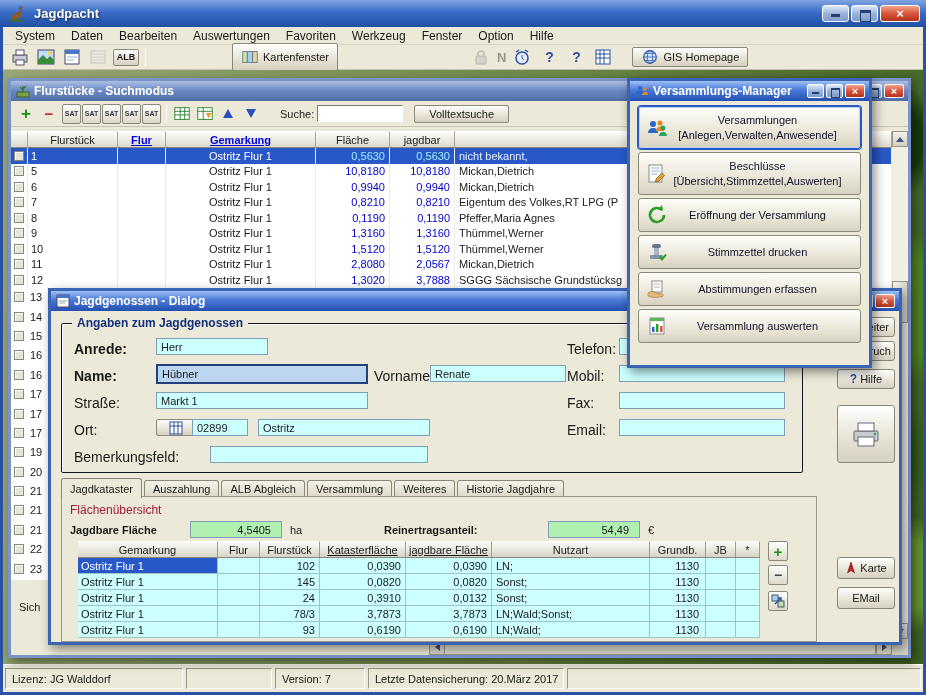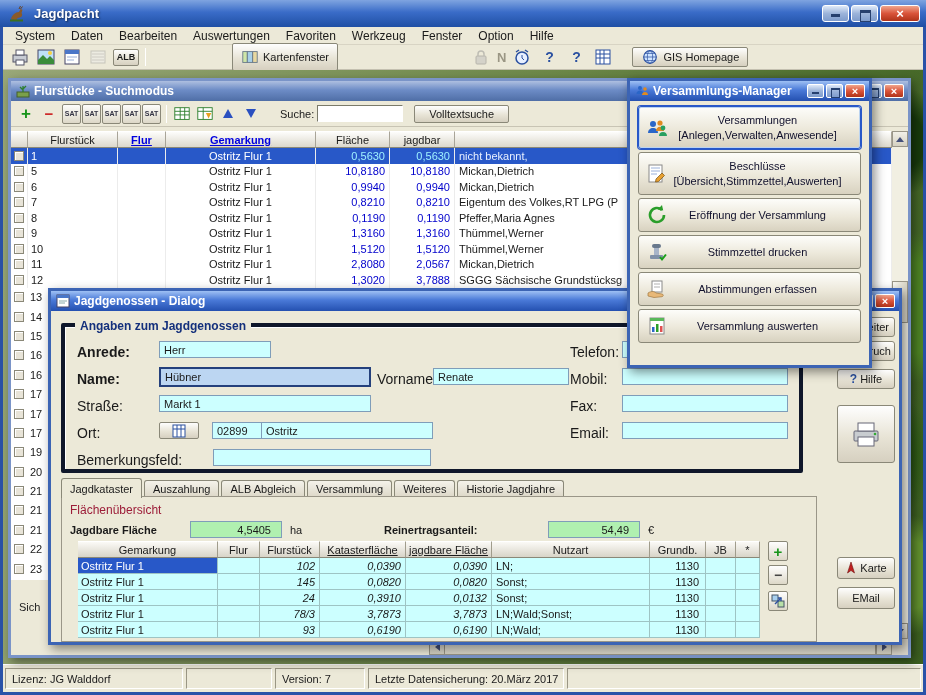--- a/index.html
+++ b/index.html
@@ -112,35 +112,35 @@
   #vscroll { position:absolute; left:881px; top:30px; width:16px; height:508px; }
   #vscroll .sbtn { width:16px; height:16px; position:absolute; left:0; }
   #vup { top:0; } #vdown { bottom:0; }
   #vthumb { position:absolute; left:0; top:150px; width:16px; height:42px; background:linear-gradient(90deg,#fbfaf4,#d8d4c4); border:1px solid #9a9688; }
   #scorner { position:absolute; left:881px; top:538px; width:16px; height:16px; background:#d8d4c8; }
 
   
   #win-dlg { left:48px; top:288px; width:854px; height:357px; z-index:2; }
   #dbody { height:331px; }
 
-  #gb { position:absolute; left:10px; top:12px; width:742px; height:150px; border:4px solid #0f172a; border-radius:2px; box-shadow:inset 1px 1px 0 #fff; }
+  #gb { position:absolute; left:10px; top:12px; width:742px; height:150px; border:1px solid #0f172a; border-radius:2px; box-shadow:inset 1px 1px 0 #fff; }
   #gb-title { position:absolute; top:-8px; left:10px; background:#ece9d8; padding:0 5px; color:#14307c; font-weight:bold; font-size:12px; }
   .dlabel { position:absolute; font-size:14px; white-space:nowrap; }
   .b { font-weight:bold; }
   .dfield { position:absolute; height:17px; background:#ccffff; border:1px solid #7f9db9; font-size:11px; padding:0 4px; display:flex; align-items:center; white-space:nowrap; overflow:hidden; }
   #l-anrede { left:12px; top:17px; }  #f-anrede { left:94px; top:14px; width:112px; }
   #l-telefon { left:505px; top:17px; } #f-telefon { left:557px; top:14px; width:166px; }
   #l-name { left:12px; top:44px; }    #f-name { left:94px; top:40px; width:212px; height:20px; background:#bcd6f2; border:2px solid #24407c; }
   #l-vorname { left:312px; top:44px; } #f-vorname { left:368px; top:41px; width:136px; }
   #l-mobil { left:505px; top:44px; }  #f-mobil { left:557px; top:41px; width:166px; }
   #l-strasse { left:12px; top:71px; } #f-strasse { left:94px; top:68px; width:212px; }
   #l-fax { left:505px; top:71px; }    #f-fax { left:557px; top:68px; width:166px; }
   #l-ort { left:12px; top:98px; }
   #btn-ort { position:absolute; left:94px; top:95px; width:40px; height:17px; }
-  #f-plz { left:147px; top:95px; width:56px; } #f-ort { left:196px; top:95px; width:172px; }
+  #f-plz { left:130px; top:95px; width:56px; } #f-ort { left:196px; top:95px; width:172px; }
   #l-email { left:505px; top:98px; }  #f-email { left:557px; top:95px; width:166px; }
   #l-bem { left:12px; top:125px; }    #f-bem { left:148px; top:122px; width:218px; }
 
   #tabs { position:absolute; left:10px; top:166px; height:20px; display:flex; gap:2px; align-items:flex-end; }
   .tab { height:17px; padding:0 8px; background:linear-gradient(#f4f2ea,#ddd8c8); border:1px solid #8a8878; border-bottom:none; border-radius:3px 3px 0 0; font-size:11px; display:flex; align-items:center; position:relative; z-index:1; }
   .tab.selected { height:20px; background:#ece9d8; z-index:3; margin-bottom:-1px; }
 
   #tpanel { position:absolute; left:10px; top:185px; width:756px; height:146px; border:1px solid #9a9688; background:#ece9d8; z-index:2; }
   #fl-heading { position:absolute; left:8px; top:6px; color:#9c1c38; font-weight:normal; font-size:12px; }
   #l-jagdfl { position:absolute; left:8px; top:27px; font-weight:bold; font-size:11px; }
@@ -151,21 +151,21 @@
   #g-rein { left:486px; top:24px; width:92px; }
   #u-eur { position:absolute; left:586px; top:27px; }
 
   #dtable { position:absolute; left:16px; top:44px; width:682px; }
   #dthead { display:flex; height:17px; }
   .dhc { background:linear-gradient(#fbfaf6,#d8d4c8); border-top:1px solid #fff; border-right:1px solid #a09c8c; border-bottom:1px solid #8a8878; display:flex; align-items:center; justify-content:center; font-size:11px; overflow:hidden; white-space:nowrap; }
   .u { text-decoration:underline; }
   .dw-gem{width:140px;} .dw-flur{width:42px;} .dw-fst{width:60px;} .dw-kat{width:86px;} .dw-jgd{width:86px;} .dw-nutz{width:158px;} .dw-gr{width:56px;} .dw-jbc{width:30px;} .dw-star{width:24px;}
   .drow { display:flex; height:16px; background:#ccffff; font-size:11px; }
   .drow .dc { display:flex; align-items:center; border-right:1px solid #9ec4c4; border-bottom:1px solid #9ec4c4; overflow:hidden; white-space:nowrap; }
-  .dc-gem { padding-left:3px; } .dc-right { justify-content:flex-end; padding-right:4px;font-style:italic; } .dc-nutz { padding-left:4px; } .dc-gr { justify-content:flex-end; padding-right:6px; }
+  .dc-gem { padding-left:3px; } .dc-right { justify-content:flex-end; padding-right:4px; } .dc-nutz { padding-left:4px; } .dc-gr { justify-content:flex-end; padding-right:6px; }
   .drow.selected .dc-gem { background:#2858c8; color:#fff; }
   .sqbtn { position:absolute; width:20px; height:20px; border:1px solid #8a8878; border-radius:2px; background:linear-gradient(#fefefe,#ddd8c8); display:flex; align-items:center; justify-content:center; font-weight:bold; }
   #dt-add { left:706px; top:44px; color:#17941a; font-size:15px; }
   #dt-del { left:706px; top:68px; color:#444; font-size:14px; }
   #dt-exp { left:706px; top:94px; }
 
   #rcol { position:absolute; left:786px; top:0; width:58px; height:331px; }
   .rbtn { position:absolute; left:0; width:58px; height:20px; border:1px solid #8a8878; border-radius:3px; background:linear-gradient(#fefefe,#e8e4d6 55%,#d6d0c0); display:flex; align-items:center; justify-content:center; gap:3px; font-size:11px; white-space:nowrap; overflow:hidden; }
   #btn-weiter { top:6px; justify-content:flex-end; padding-right:5px; }
   #btn-abbruch { top:30px; justify-content:flex-end; padding-right:3px; }

